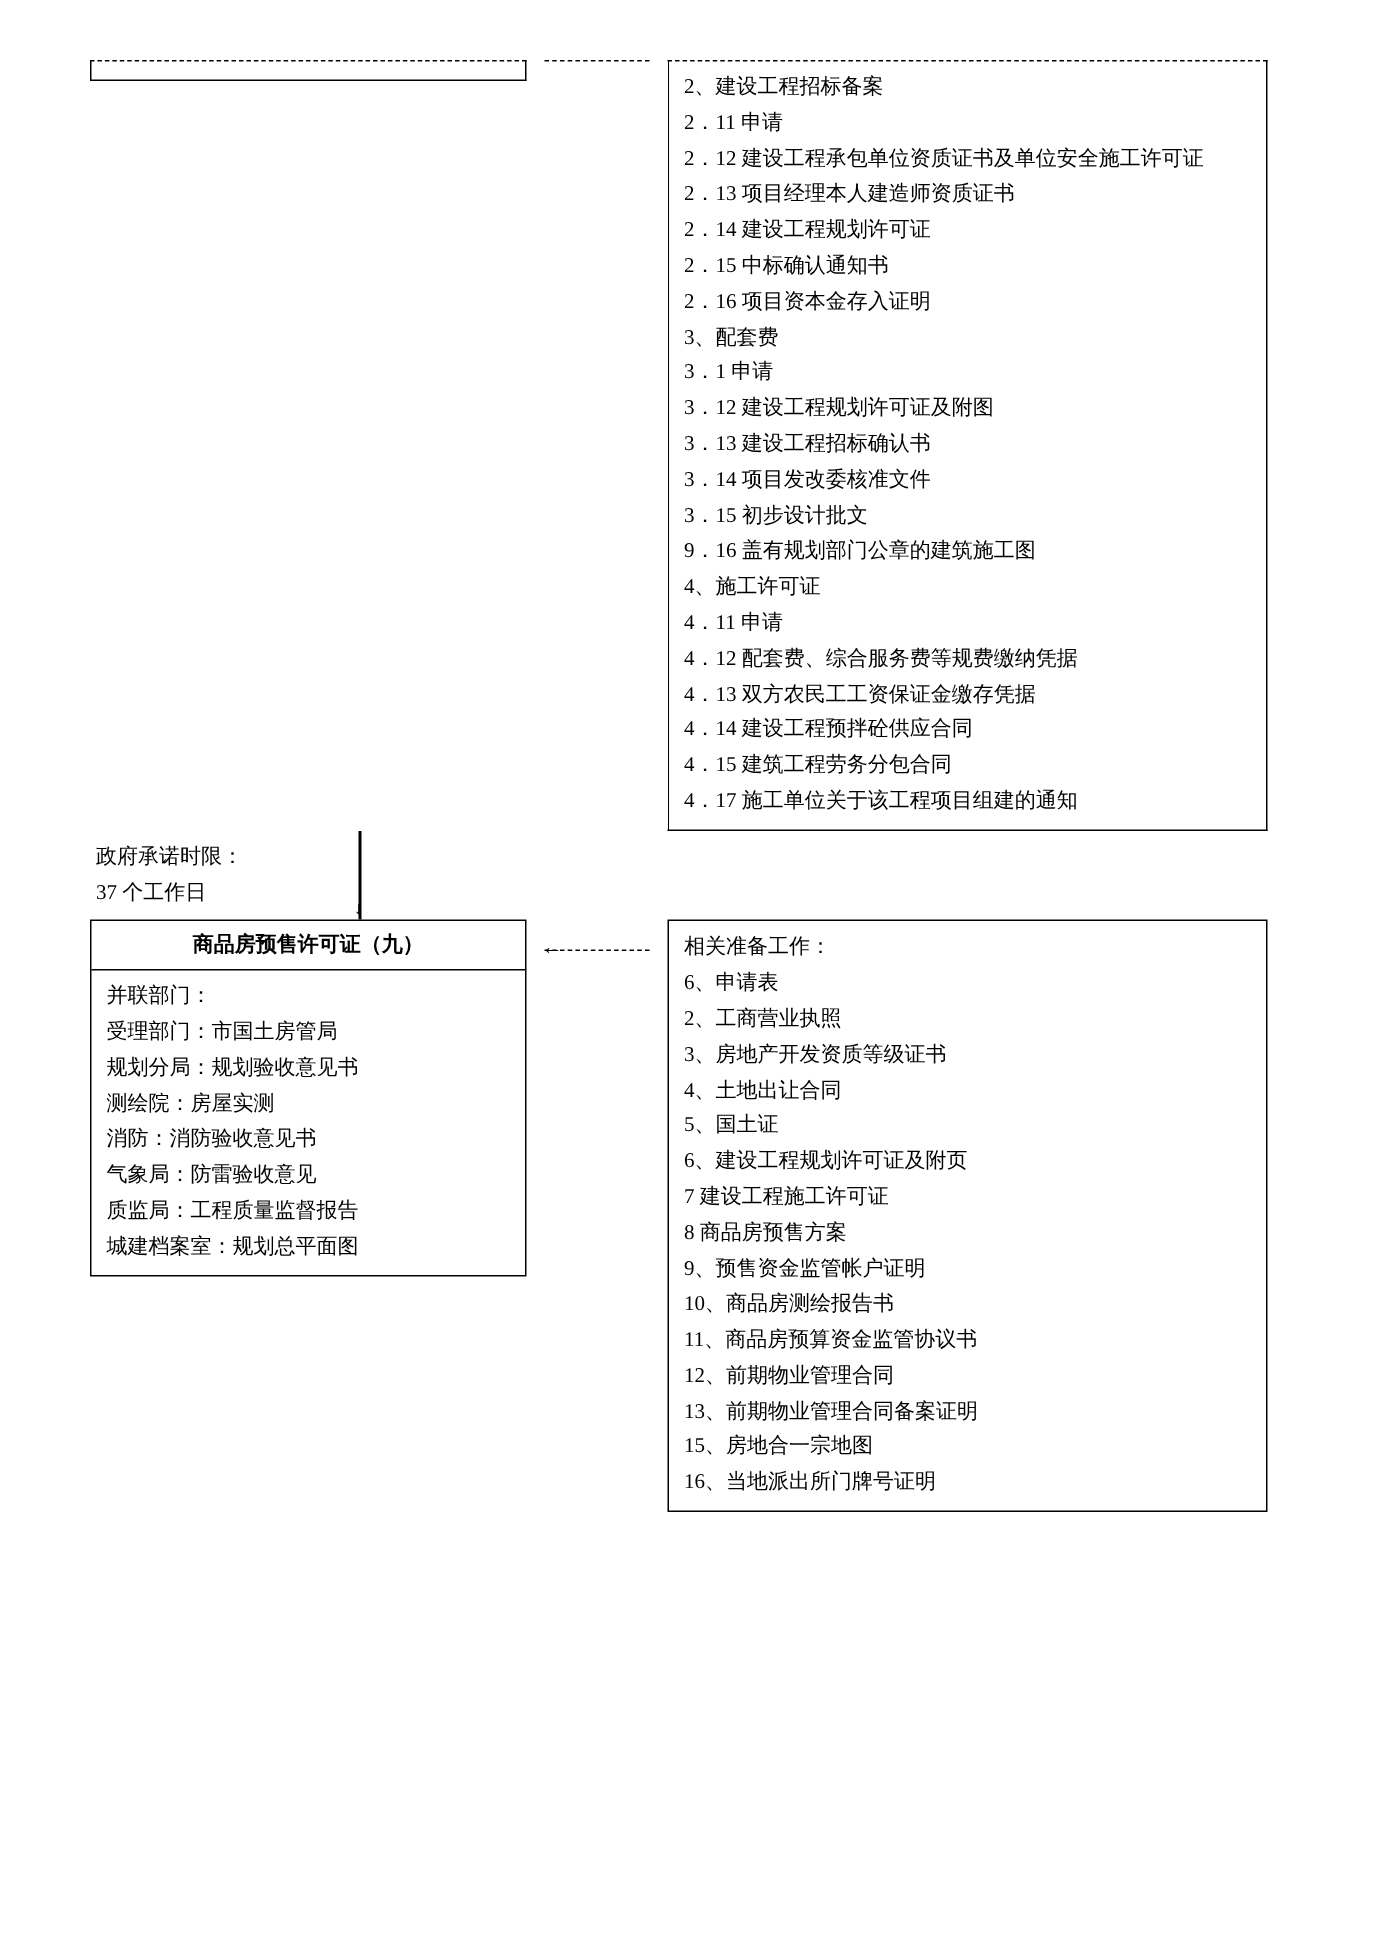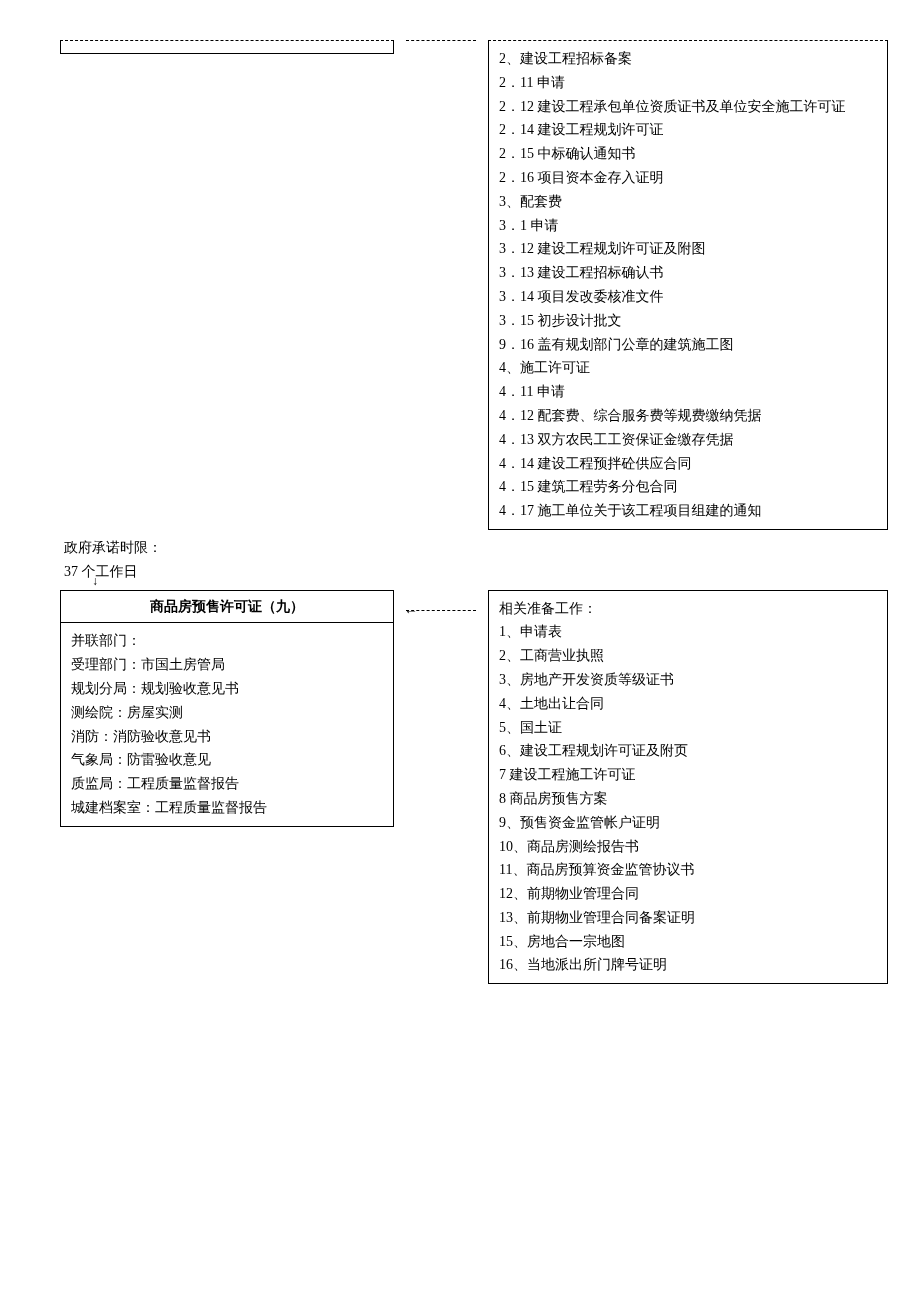--- a/index.html
+++ b/index.html
@@ -17,21 +17,21 @@
     display: flex;
     align-items: flex-start;
     gap: 12px;
   }
   .box {
     border: 1px solid #000;
     padding: 6px 10px;
     box-sizing: border-box;
   }
   .left-box {
-    width: 334px;
+    width: 291px;
     flex-shrink: 0;
   }
   .right-box {
     width: 400px;
     flex-shrink: 0;
   }
   .dashed-top {
     border-top: 1px dashed #000;
     border-left: 1px solid #000;
     border-right: 1px solid #000;
@@ -78,21 +78,20 @@
     text-align: center;
     border-bottom: 1px solid #000;
     padding: 4px 0;
     font-family: "SimHei", "黑体", sans-serif;
   }
   .timing {
     padding: 6px 0 6px 4px;
   }
   .timing-row {
     display:flex;
-    flex-direction:column;
   }
   .timing-left {
     width: 140px;
     flex-shrink:0;
   }
   .timing-mid {
     width: 70px;
     flex-shrink:0;
     position:relative;
   }
@@ -105,20 +104,21 @@
   <div class="box left-box" style="border-top:1px dashed #000;">
     <span></span>
   </div>
   <div class="mid-col" style="border-top:1px dashed #000;">
   </div>
   <div class="box right-box dashed-top">
     <div class="body-lines" id="top-right-lines">
         <div>2、建设工程招标备案</div>
         <div>2．11 申请</div>
         <div>2．12 建设工程承包单位资质证书及单位安全施工许可证</div>
+        <div>2．13 项目经理本人建造师资质证书</div>
         <div>2．14 建设工程规划许可证</div>
         <div>2．15 中标确认通知书</div>
         <div>2．16 项目资本金存入证明</div>
         <div>3、配套费</div>
         <div>3．1 申请</div>
         <div>3．12 建设工程规划许可证及附图</div>
         <div>3．13 建设工程招标确认书</div>
         <div>3．14 项目发改委核准文件</div>
         <div>3．15 初步设计批文</div>
         <div>9．16 盖有规划部门公章的建筑施工图</div>
@@ -148,31 +148,31 @@
   <div class="box left-box" style="padding:0;">
     <div class="title">商品房预售许可证（九）</div>
     <div class="body-lines" style="padding:6px 10px;" id="bottom-left-lines">
         <div>并联部门：</div>
         <div>受理部门：市国土房管局</div>
         <div>规划分局：规划验收意见书</div>
         <div>测绘院：房屋实测</div>
         <div>消防：消防验收意见书</div>
         <div>气象局：防雷验收意见</div>
         <div>质监局：工程质量监督报告</div>
-        <div>城建档案室：工程质量监督报告</div>
+        <div>城建档案室：规划总平面图</div>
       </div>
   </div>
   <div class="mid-col">
     <div class="dashed-h" style="top:20px;"></div>
     <span class="arrow-left" style="top:20px;">←</span>
   </div>
   <div class="box right-box">
     <div class="body-lines" id="bottom-right-lines">
         <div>相关准备工作：</div>
-        <div>1、申请表</div>
+        <div>6、申请表</div>
         <div>2、工商营业执照</div>
         <div>3、房地产开发资质等级证书</div>
         <div>4、土地出让合同</div>
         <div>5、国土证</div>
         <div>6、建设工程规划许可证及附页</div>
         <div>7 建设工程施工许可证</div>
         <div>8 商品房预售方案</div>
         <div>9、预售资金监管帐户证明</div>
         <div>10、商品房测绘报告书</div>
         <div>11、商品房预算资金监管协议书</div>

